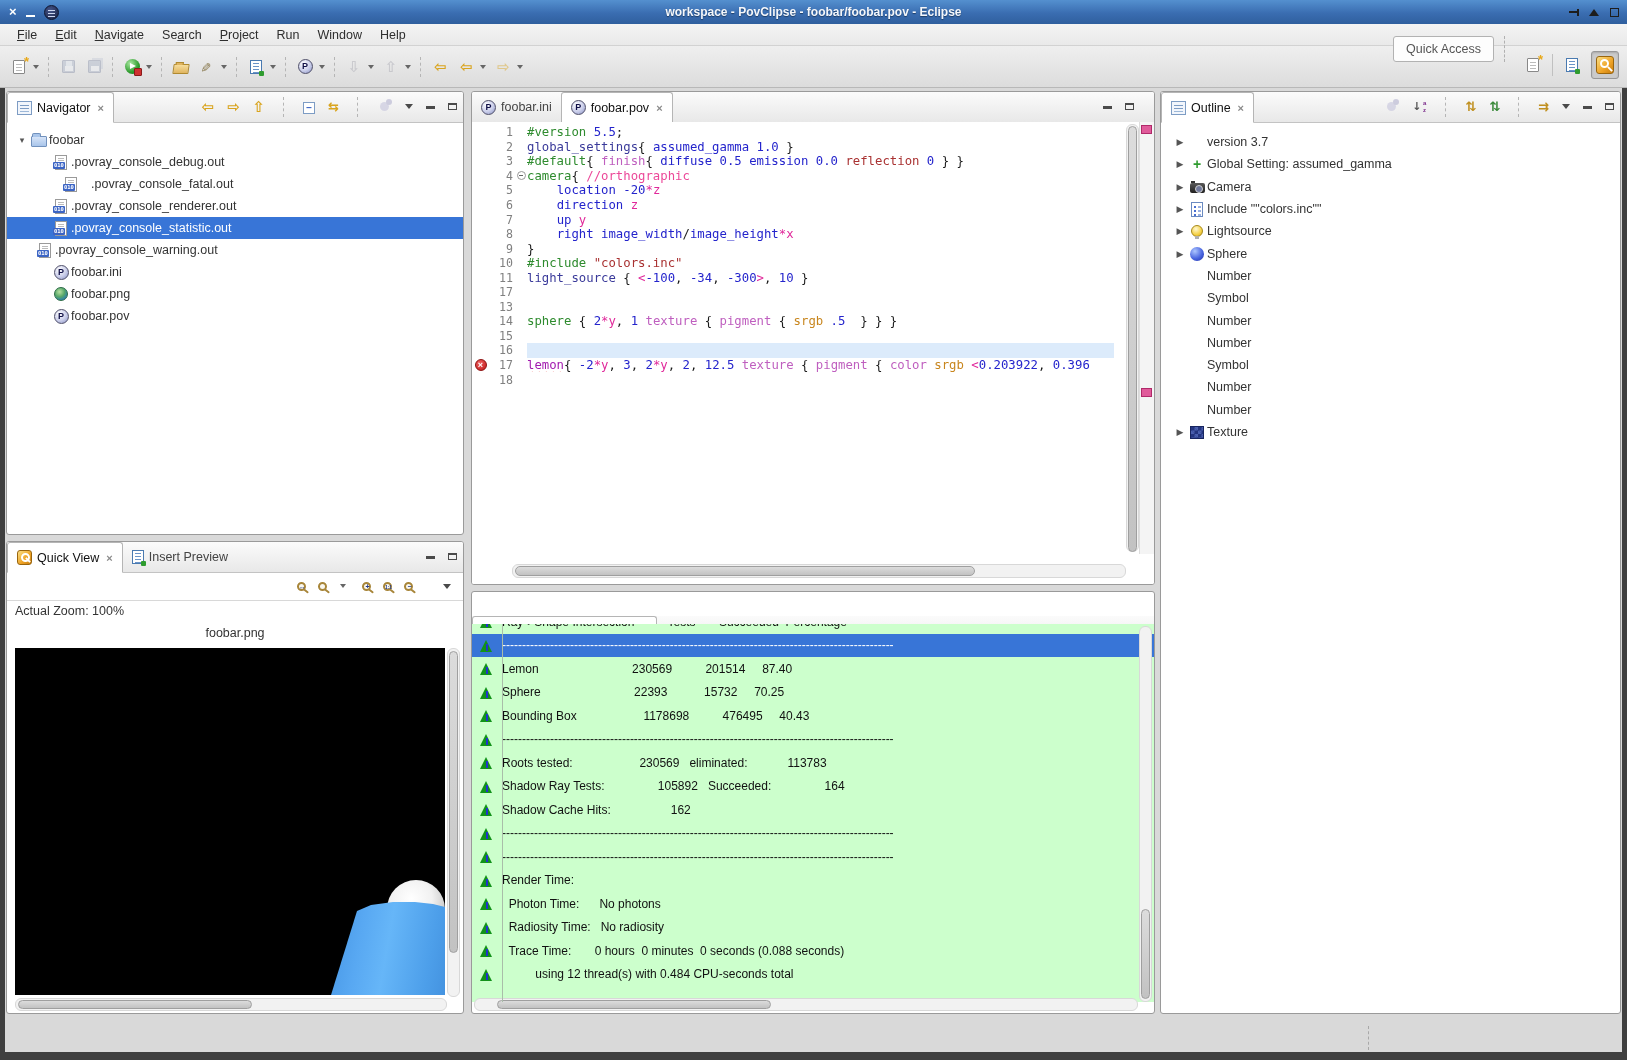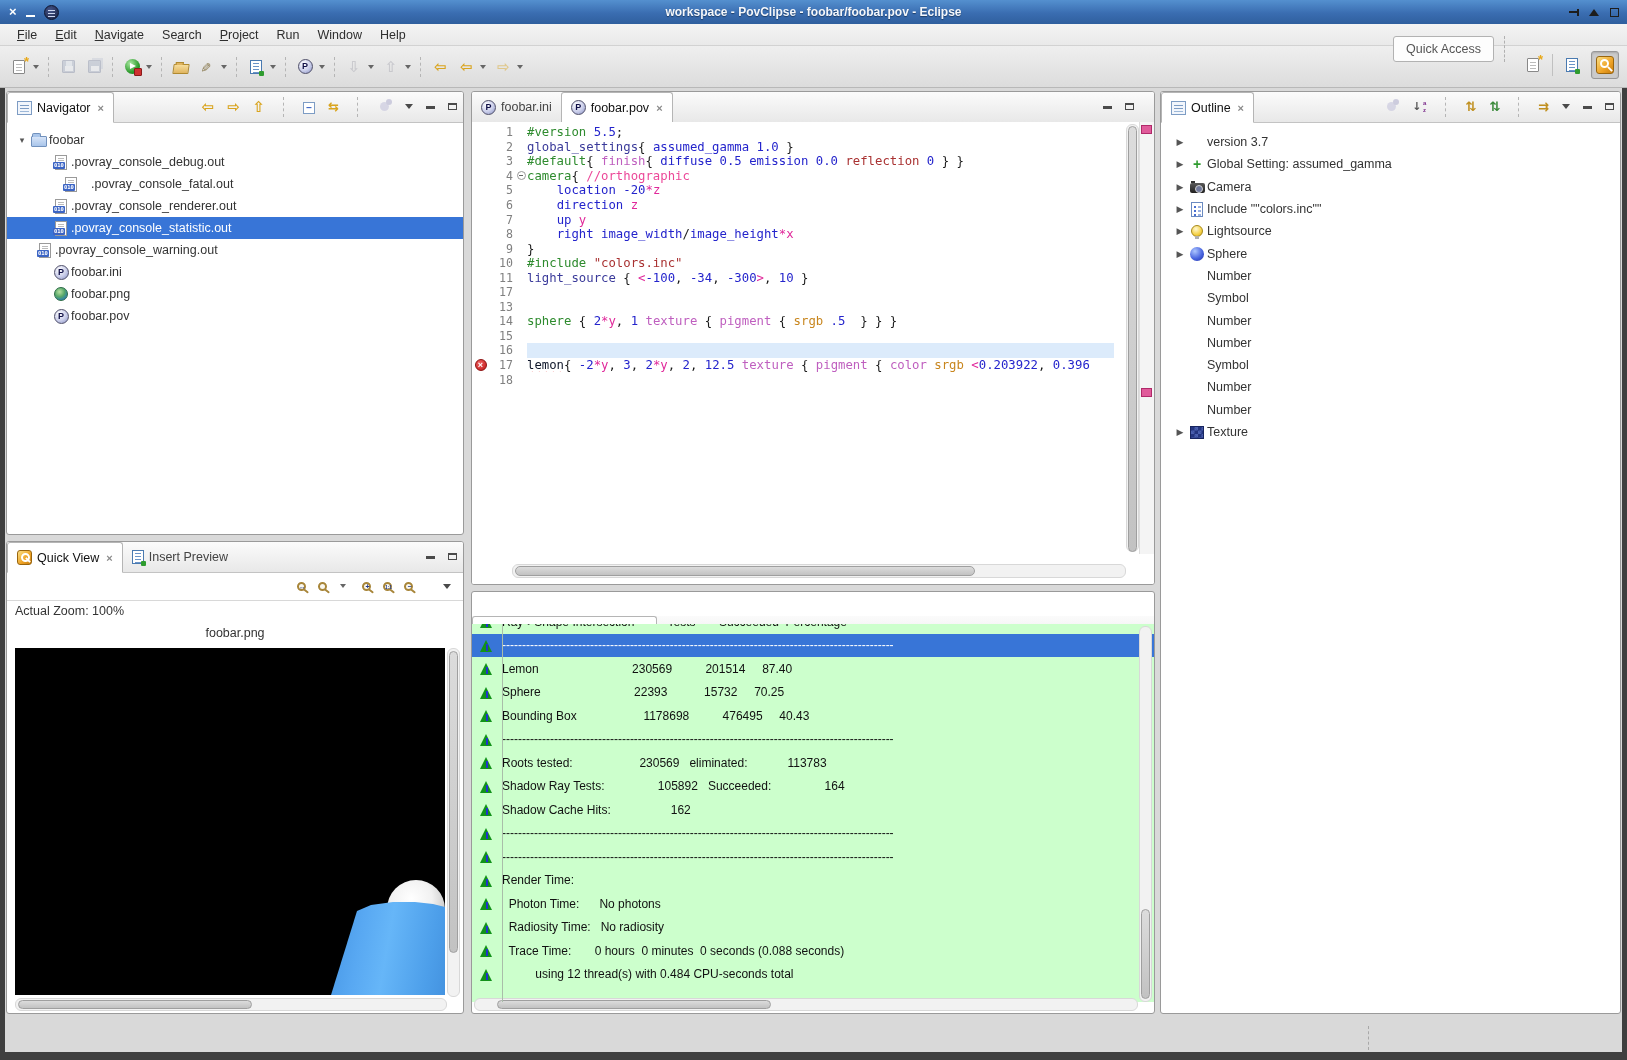--- a/index.html
+++ b/index.html
@@ -161,21 +161,21 @@
   .cl{position:relative;height:14.55px;display:flex;align-items:center;
     font-family:"DejaVu Sans Mono",monospace;font-size:12.3px;white-space:pre;}
   .cl .lerr{width:17px;flex:none;display:flex;justify-content:center;}
   .cl .lnum{width:24px;flex:none;text-align:right;color:#808080;font-size:11.6px;padding-right:2px;}
   .cl .lfold{width:12px;flex:none;display:flex;justify-content:center;align-items:center;}
   .cl .lcode{flex:1;overflow:hidden;height:100%;display:flex;align-items:center;}
   .cl.hl .lcode{background:#dcebfb;}
   .t-g{color:#2e8b2e;} .t-c{color:#ec4899;} .t-b{color:#2424cc;} .t-k{color:#3a3a9a;}
   .t-m{color:#bf5fbf;} .t-v{color:#e0289a;} .t-r{color:#a93232;} .t-s{color:#a93232;}
   .t-o{color:#c8861e;} .t-p{color:#1a1a1a;}
-  .t-e{color:#0f172a;border-bottom:1px solid #555;text-decoration:underline wavy #e02020 1px;text-underline-offset:2px;}
+  .t-e{color:#a21caf;border-bottom:1px solid #555;text-decoration:underline wavy #e02020 1px;text-underline-offset:2px;}
   
   .sb-track{position:absolute;background:#f2f2f2;border:1px solid #d8d8d8;border-radius:6px;}
   .sb-thumb{position:absolute;background:linear-gradient(#dcdcdc,#c2c2c2);border:1px solid #9f9f9f;border-radius:5px;}
   
   #render-list{position:absolute;left:0;top:32px;right:0;height:378px;background:#ccffcc;overflow:hidden;}
   .rrow{display:flex;align-items:center;height:23.5px;white-space:pre;position:relative;
     font-size:12px;color:#111;}
   .rrow.selected{background:#3875d7;color:#fff;}
   .rrow .ricon{width:30px;display:flex;justify-content:center;flex:none;}
   #rlist-sep{position:absolute;left:30px;top:0;bottom:0;width:1px;background:#a9bda9;z-index:3;}

